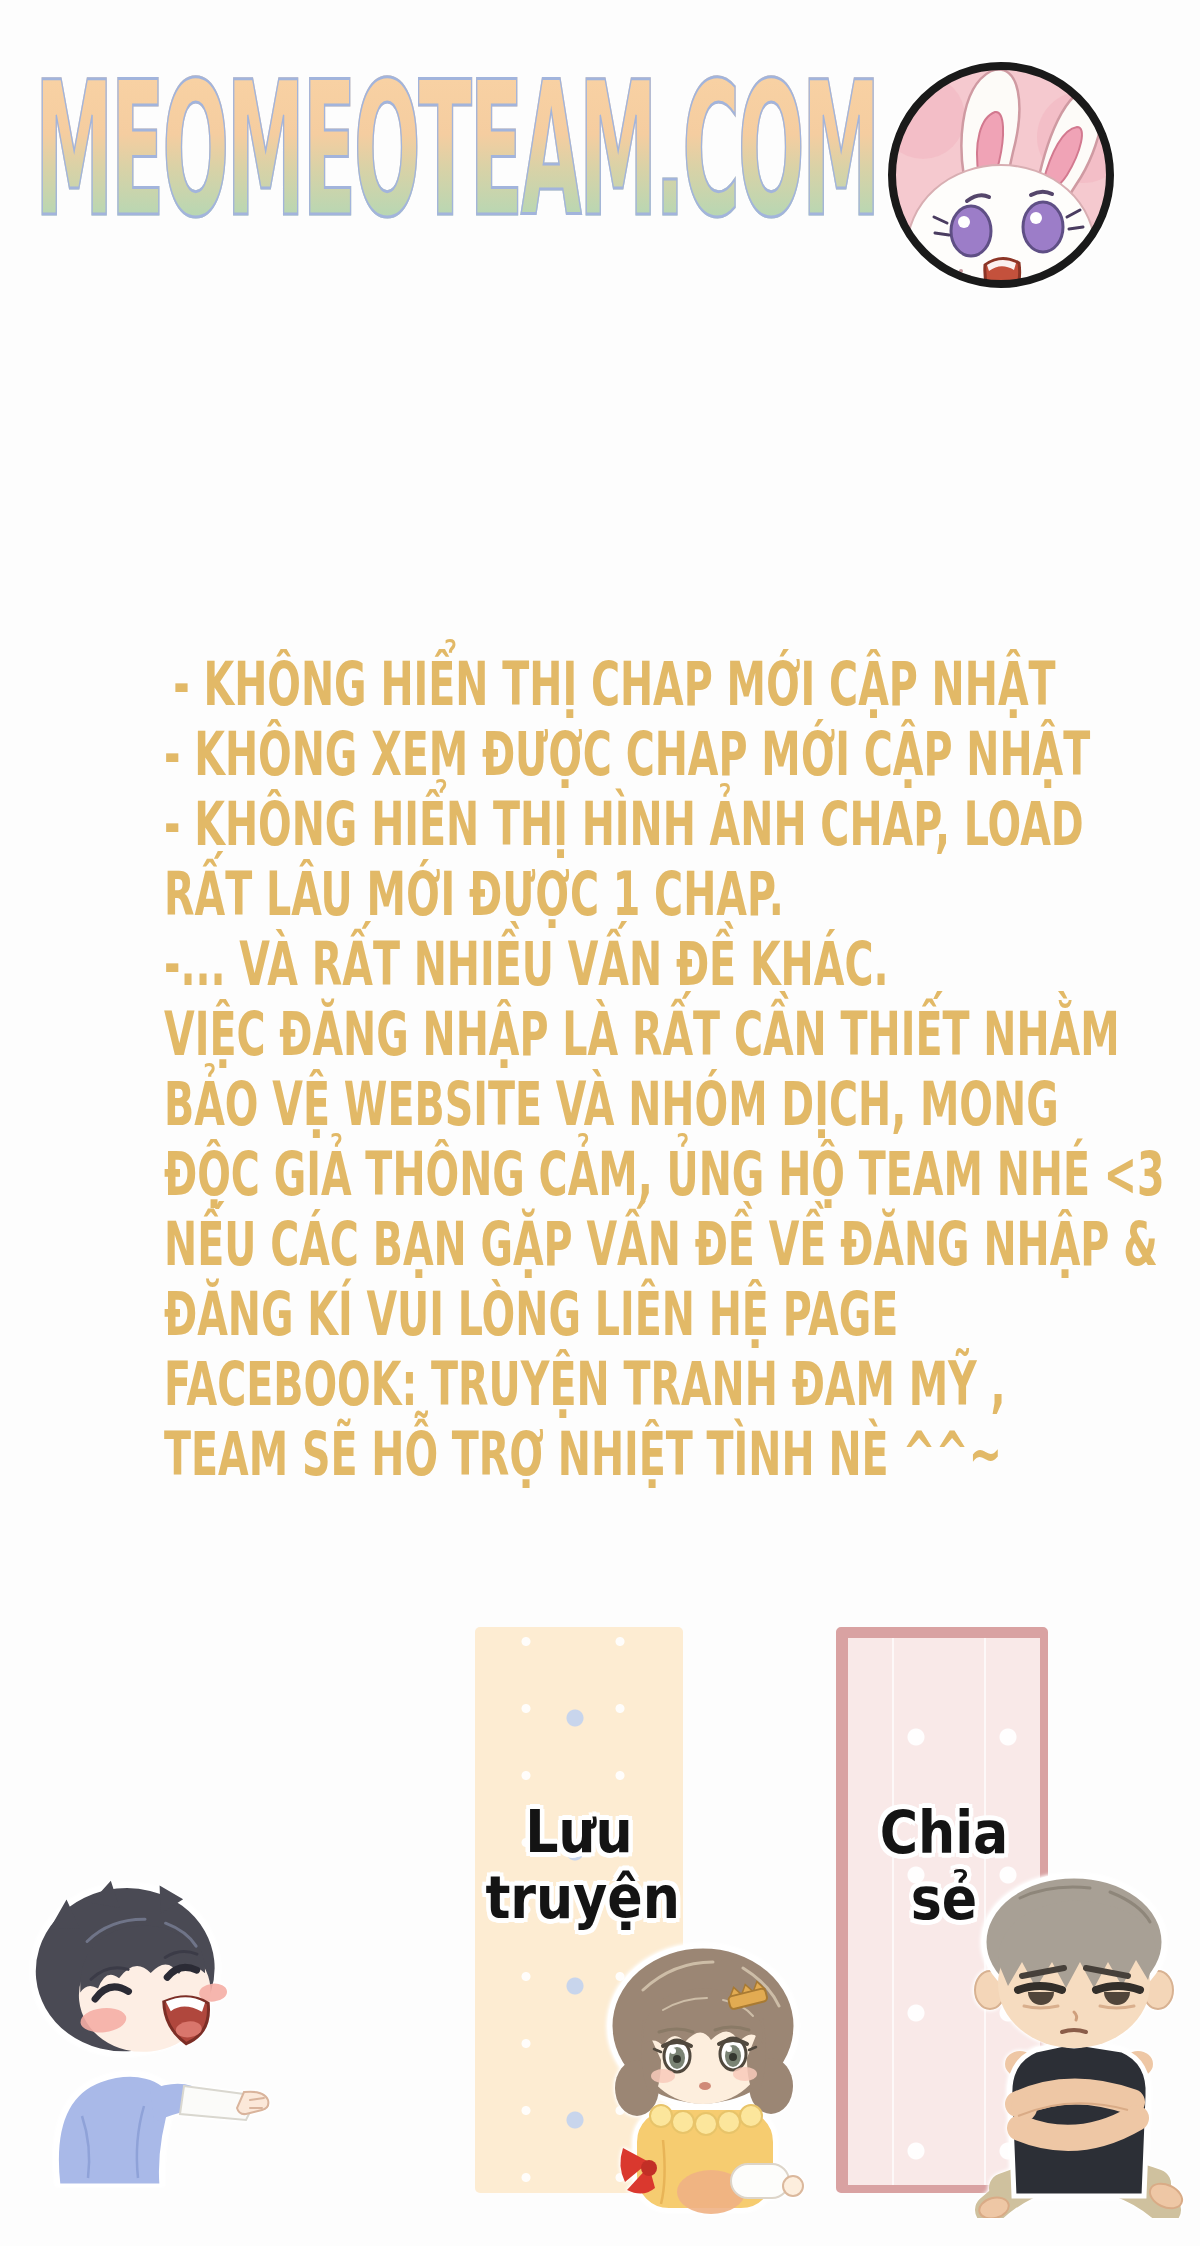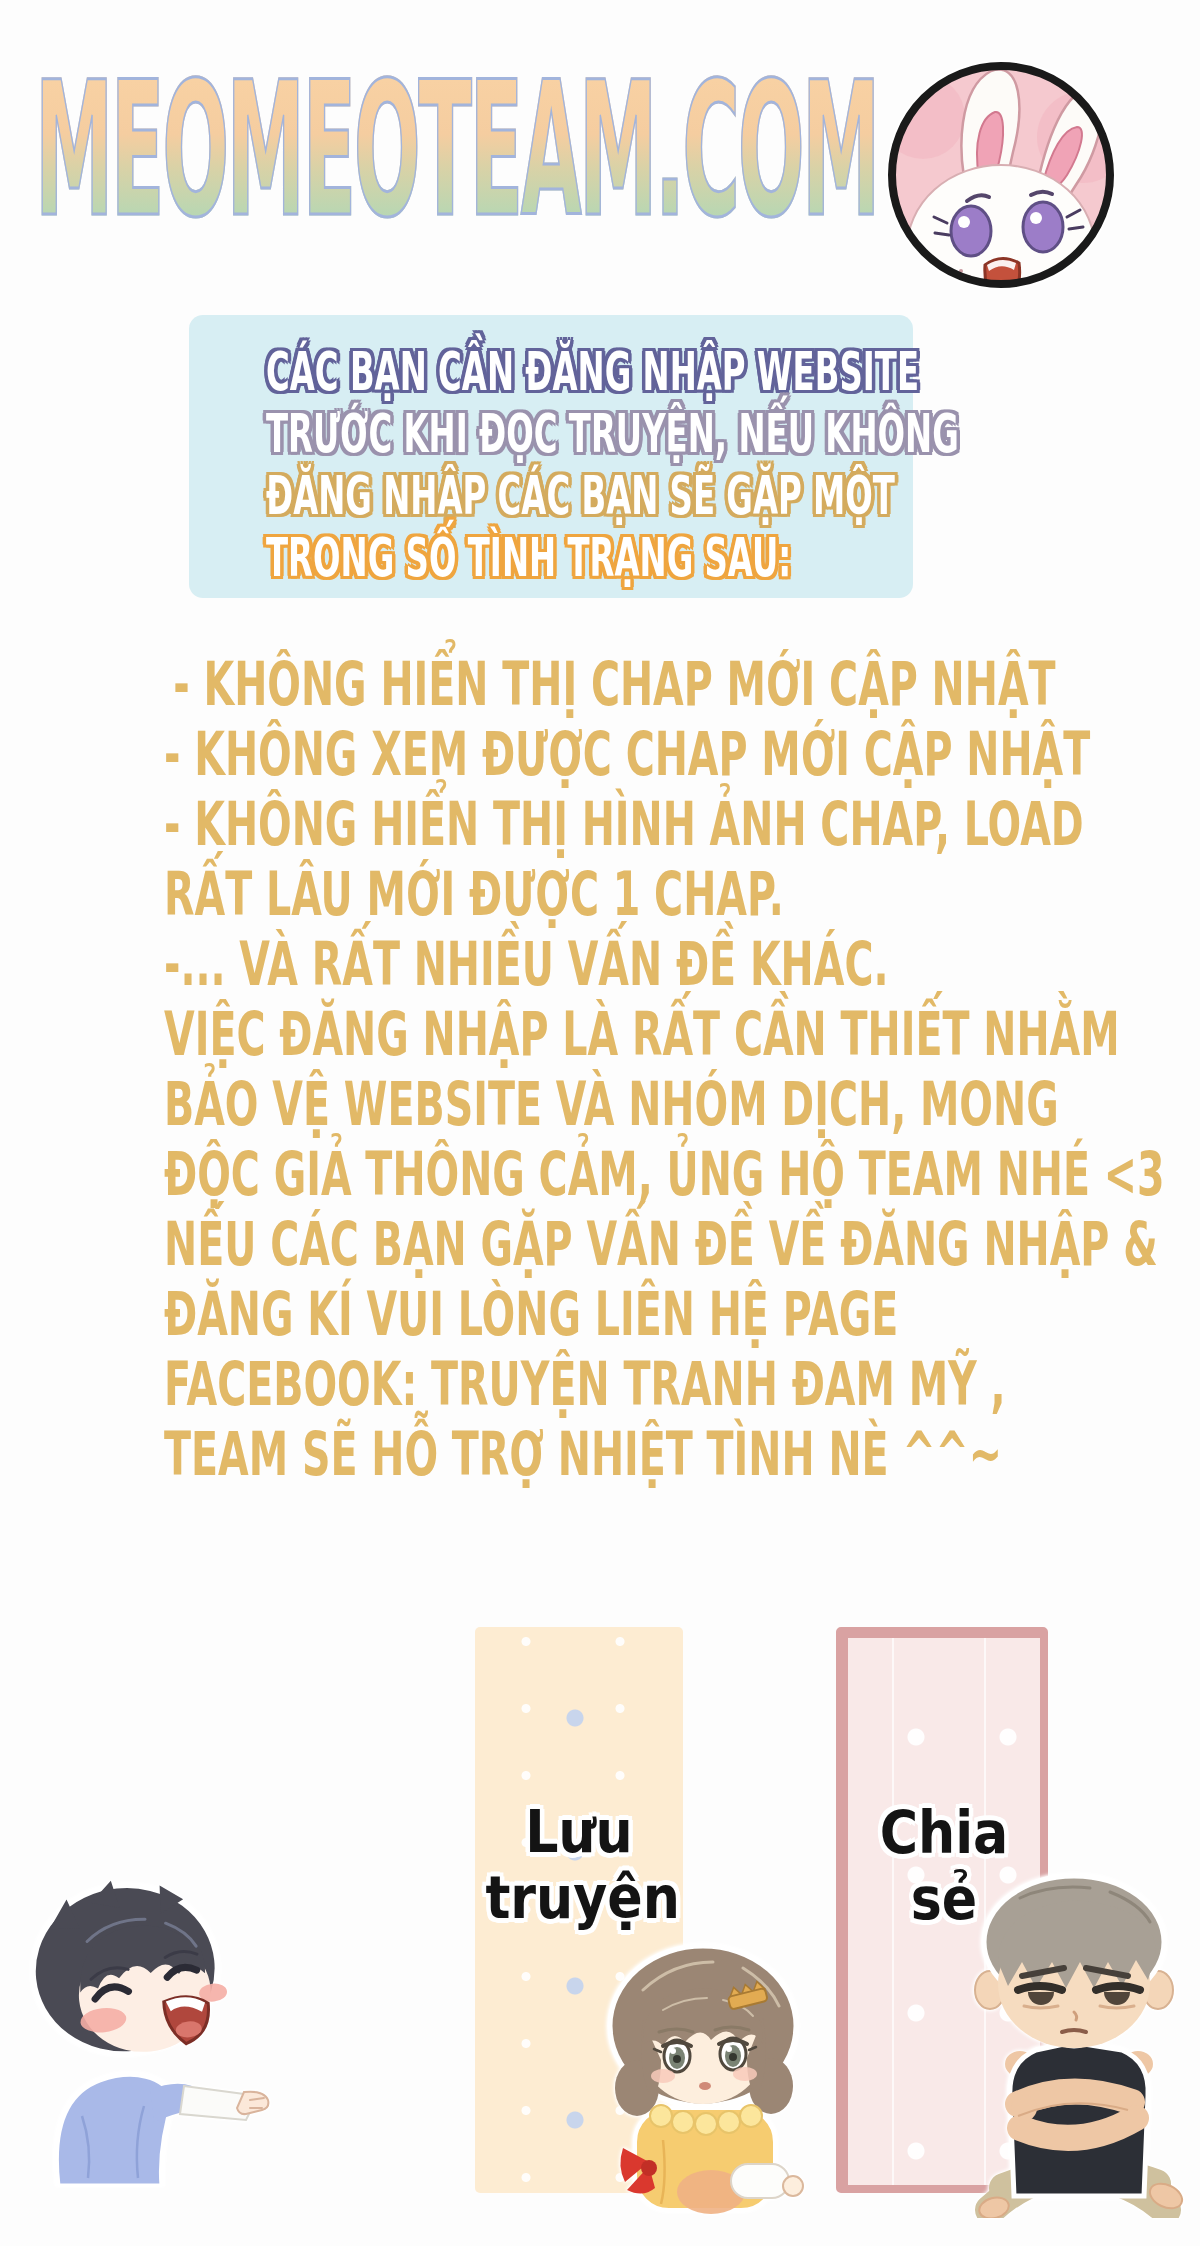--- a/index.html
+++ b/index.html
@@ -108,26 +108,20 @@
         <path d="M104 208 Q118 199 133 206 L131 213 Q118 205 106 214 Z" fill="#fff" opacity="0.92"></path>
         <circle cx="78" cy="214" r="2" fill="#c99aa0"></circle>
         <circle cx="86" cy="220" r="2" fill="#c99aa0"></circle>
         <circle cx="94" cy="226" r="2" fill="#c99aa0"></circle>
       </g>
       <circle cx="118" cy="118" r="112" fill="none" stroke="#ffffff" stroke-width="6"></circle>
       <circle cx="118" cy="118" r="109" fill="none" stroke="#1a1a1a" stroke-width="8"></circle>
     </svg>
   </div>
 
-  <div class="notice">
-    <div class="nb nb1">CÁC BẠN CẦN ĐĂNG NHẬP WEBSITE</div>
-    <div class="nb nb2">TRƯỚC KHI ĐỌC TRUYỆN, NẾU KHÔNG</div>
-    <div class="nb nb3">ĐĂNG NHẬP CÁC BẠN SẼ GẶP MỘT</div>
-    <div class="nb nb4">TRONG SỐ TÌNH TRẠNG SAU:</div>
-  </div>
 
   <div class="announce">
     <div class="an indent">- KHÔNG HIỂN THỊ CHAP MỚI CẬP NHẬT</div>
     <div class="an">- KHÔNG XEM ĐƯỢC CHAP MỚI CẬP NHẬT</div>
     <div class="an">- KHÔNG HIỂN THỊ HÌNH ẢNH CHAP, LOAD</div>
     <div class="an">RẤT LÂU MỚI ĐƯỢC 1 CHAP.</div>
     <div class="an">-... VÀ RẤT NHIỀU VẤN ĐỀ KHÁC.</div>
     <div class="an">VIỆC ĐĂNG NHẬP LÀ RẤT CẦN THIẾT NHẰM</div>
     <div class="an">BẢO VỆ WEBSITE VÀ NHÓM DỊCH, MONG</div>
     <div class="an">ĐỘC GIẢ THÔNG CẢM, ỦNG HỘ TEAM NHÉ &lt;3</div>

